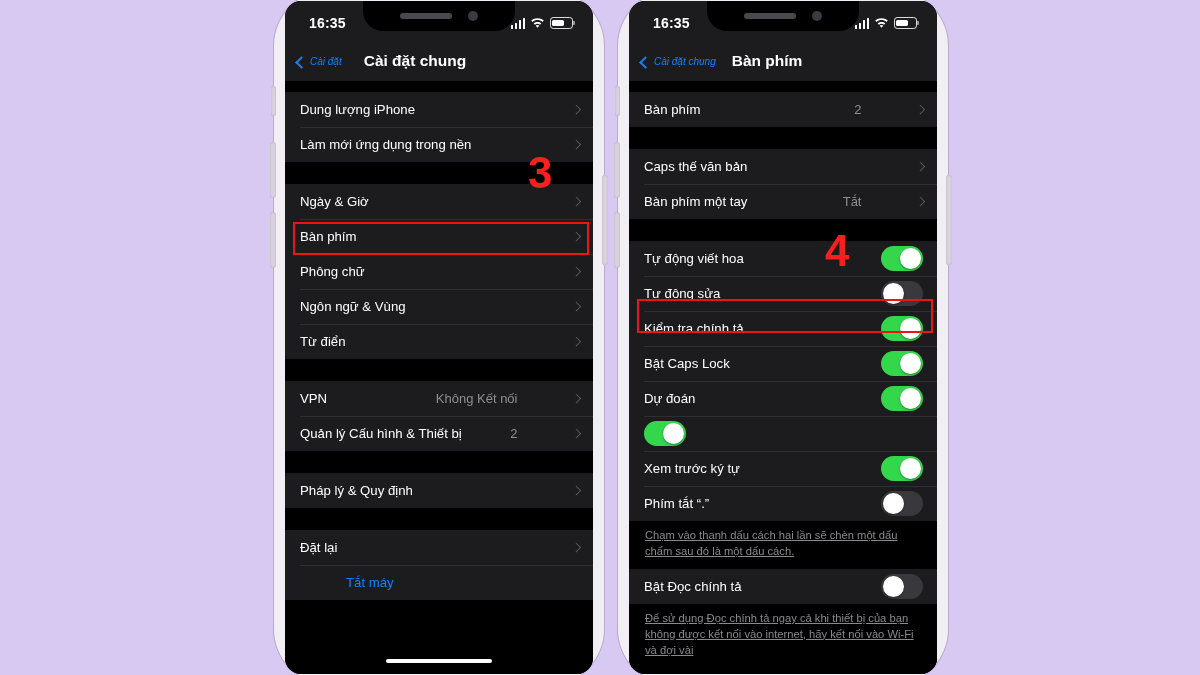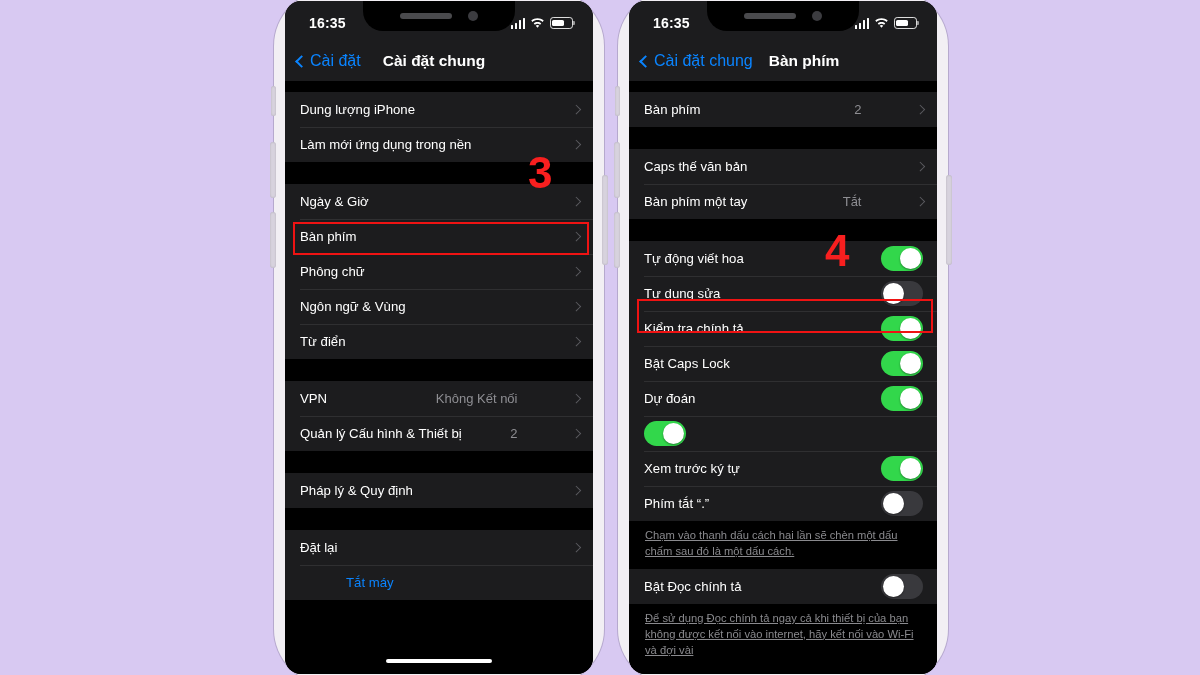--- a/index.html
+++ b/index.html
@@ -116,25 +116,26 @@
   .navbar {
     height: 40px;
     background: #1c1c1e;
     display: flex;
     align-items: center;
     position: relative;
     padding: 0 12px;
   }
   .nav-back {
     display: flex;
-    align-items: center;
+    align-items: flex-end;
     gap: 3px;
     color: #0a84ff;
-    font-size: 16px;
+    font-size: 10px;
     white-space: nowrap;
+    font-style: italic;
   }
   .chev-left {
     width: 9px; height: 9px;
     border-left: 2.4px solid #0a84ff;
     border-bottom: 2.4px solid #0a84ff;
     transform: rotate(45deg);
     margin-right: 1px;
   }
   .nav-title {
     color: #fff;
@@ -450,21 +451,21 @@
         <div class="gap"></div>
 
         <div class="group">
           <div class="row">
             <span class="row-label">Tự động viết hoa</span>
             <span class="toggle on">
                 <span class="knob"></span>
               </span>
           </div>
           <div class="row">
-            <span class="row-label">Tự dụng sửa</span>
+            <span class="row-label">Tự động sửa</span>
             <span class="toggle off">
                 <span class="knob"></span>
               </span>
           </div>
           <div class="row">
             <span class="row-label">Kiểm tra chính tả</span>
             <span class="toggle on">
                 <span class="knob"></span>
               </span>
           </div>

